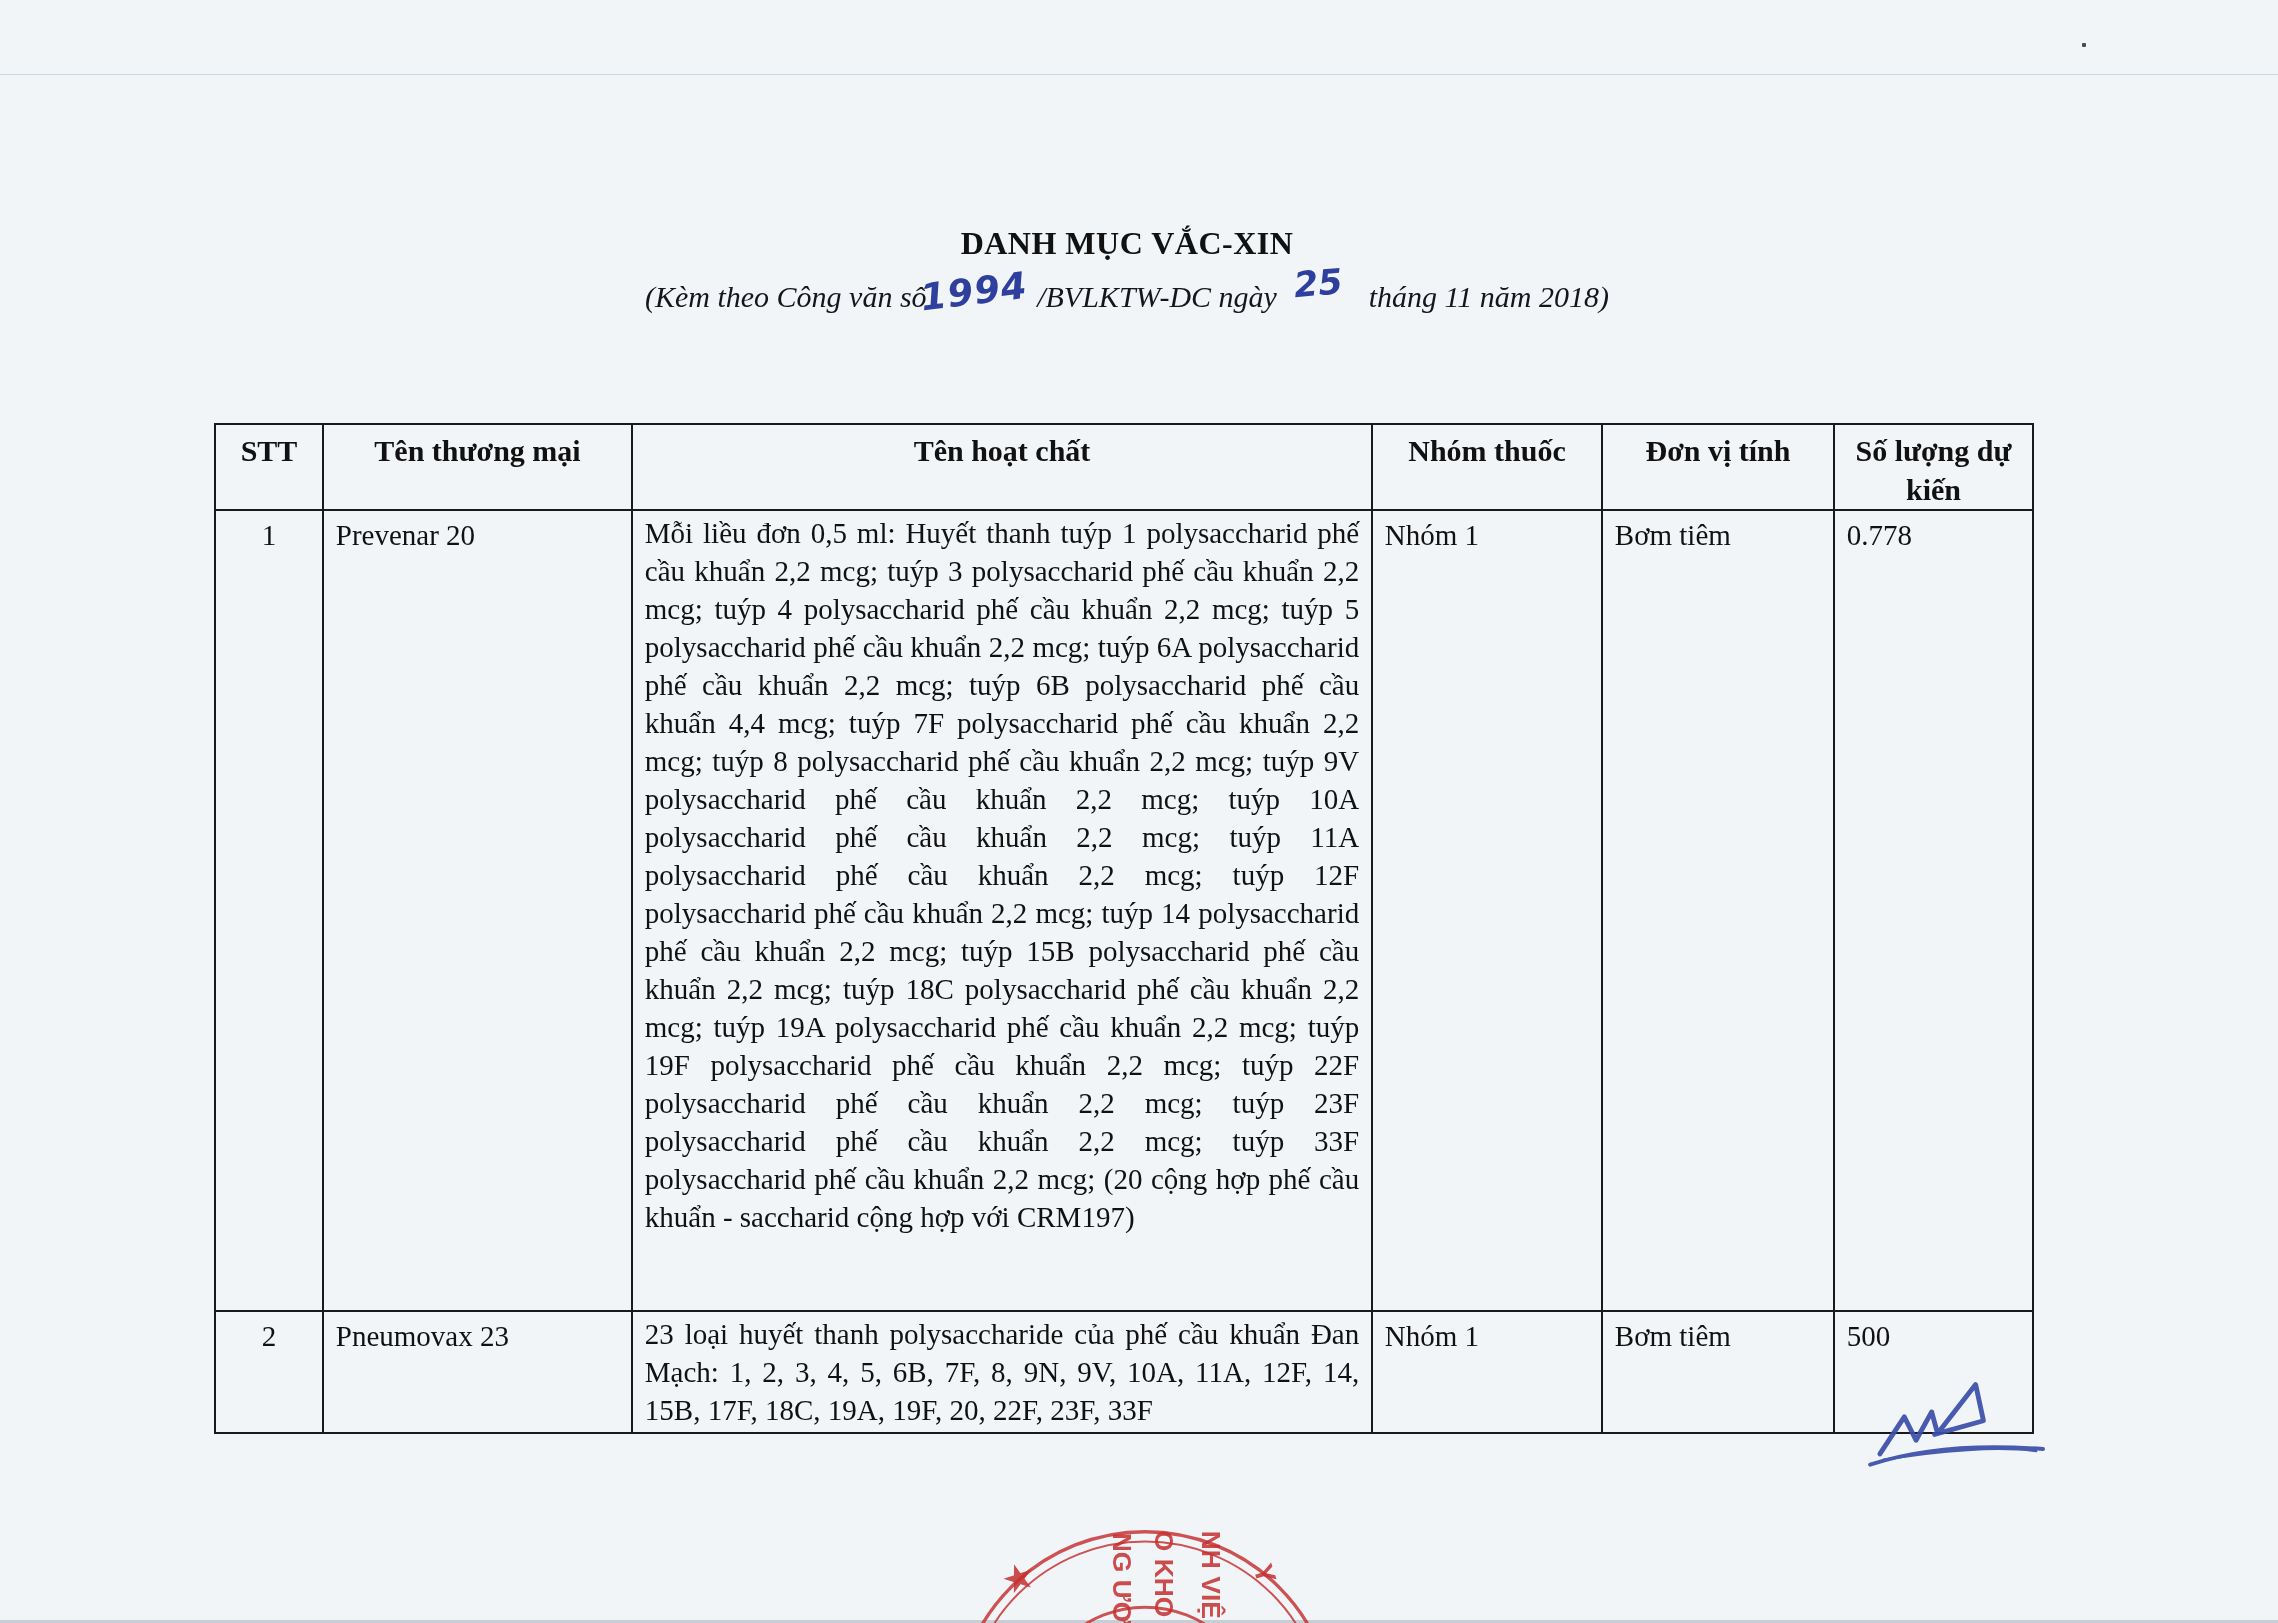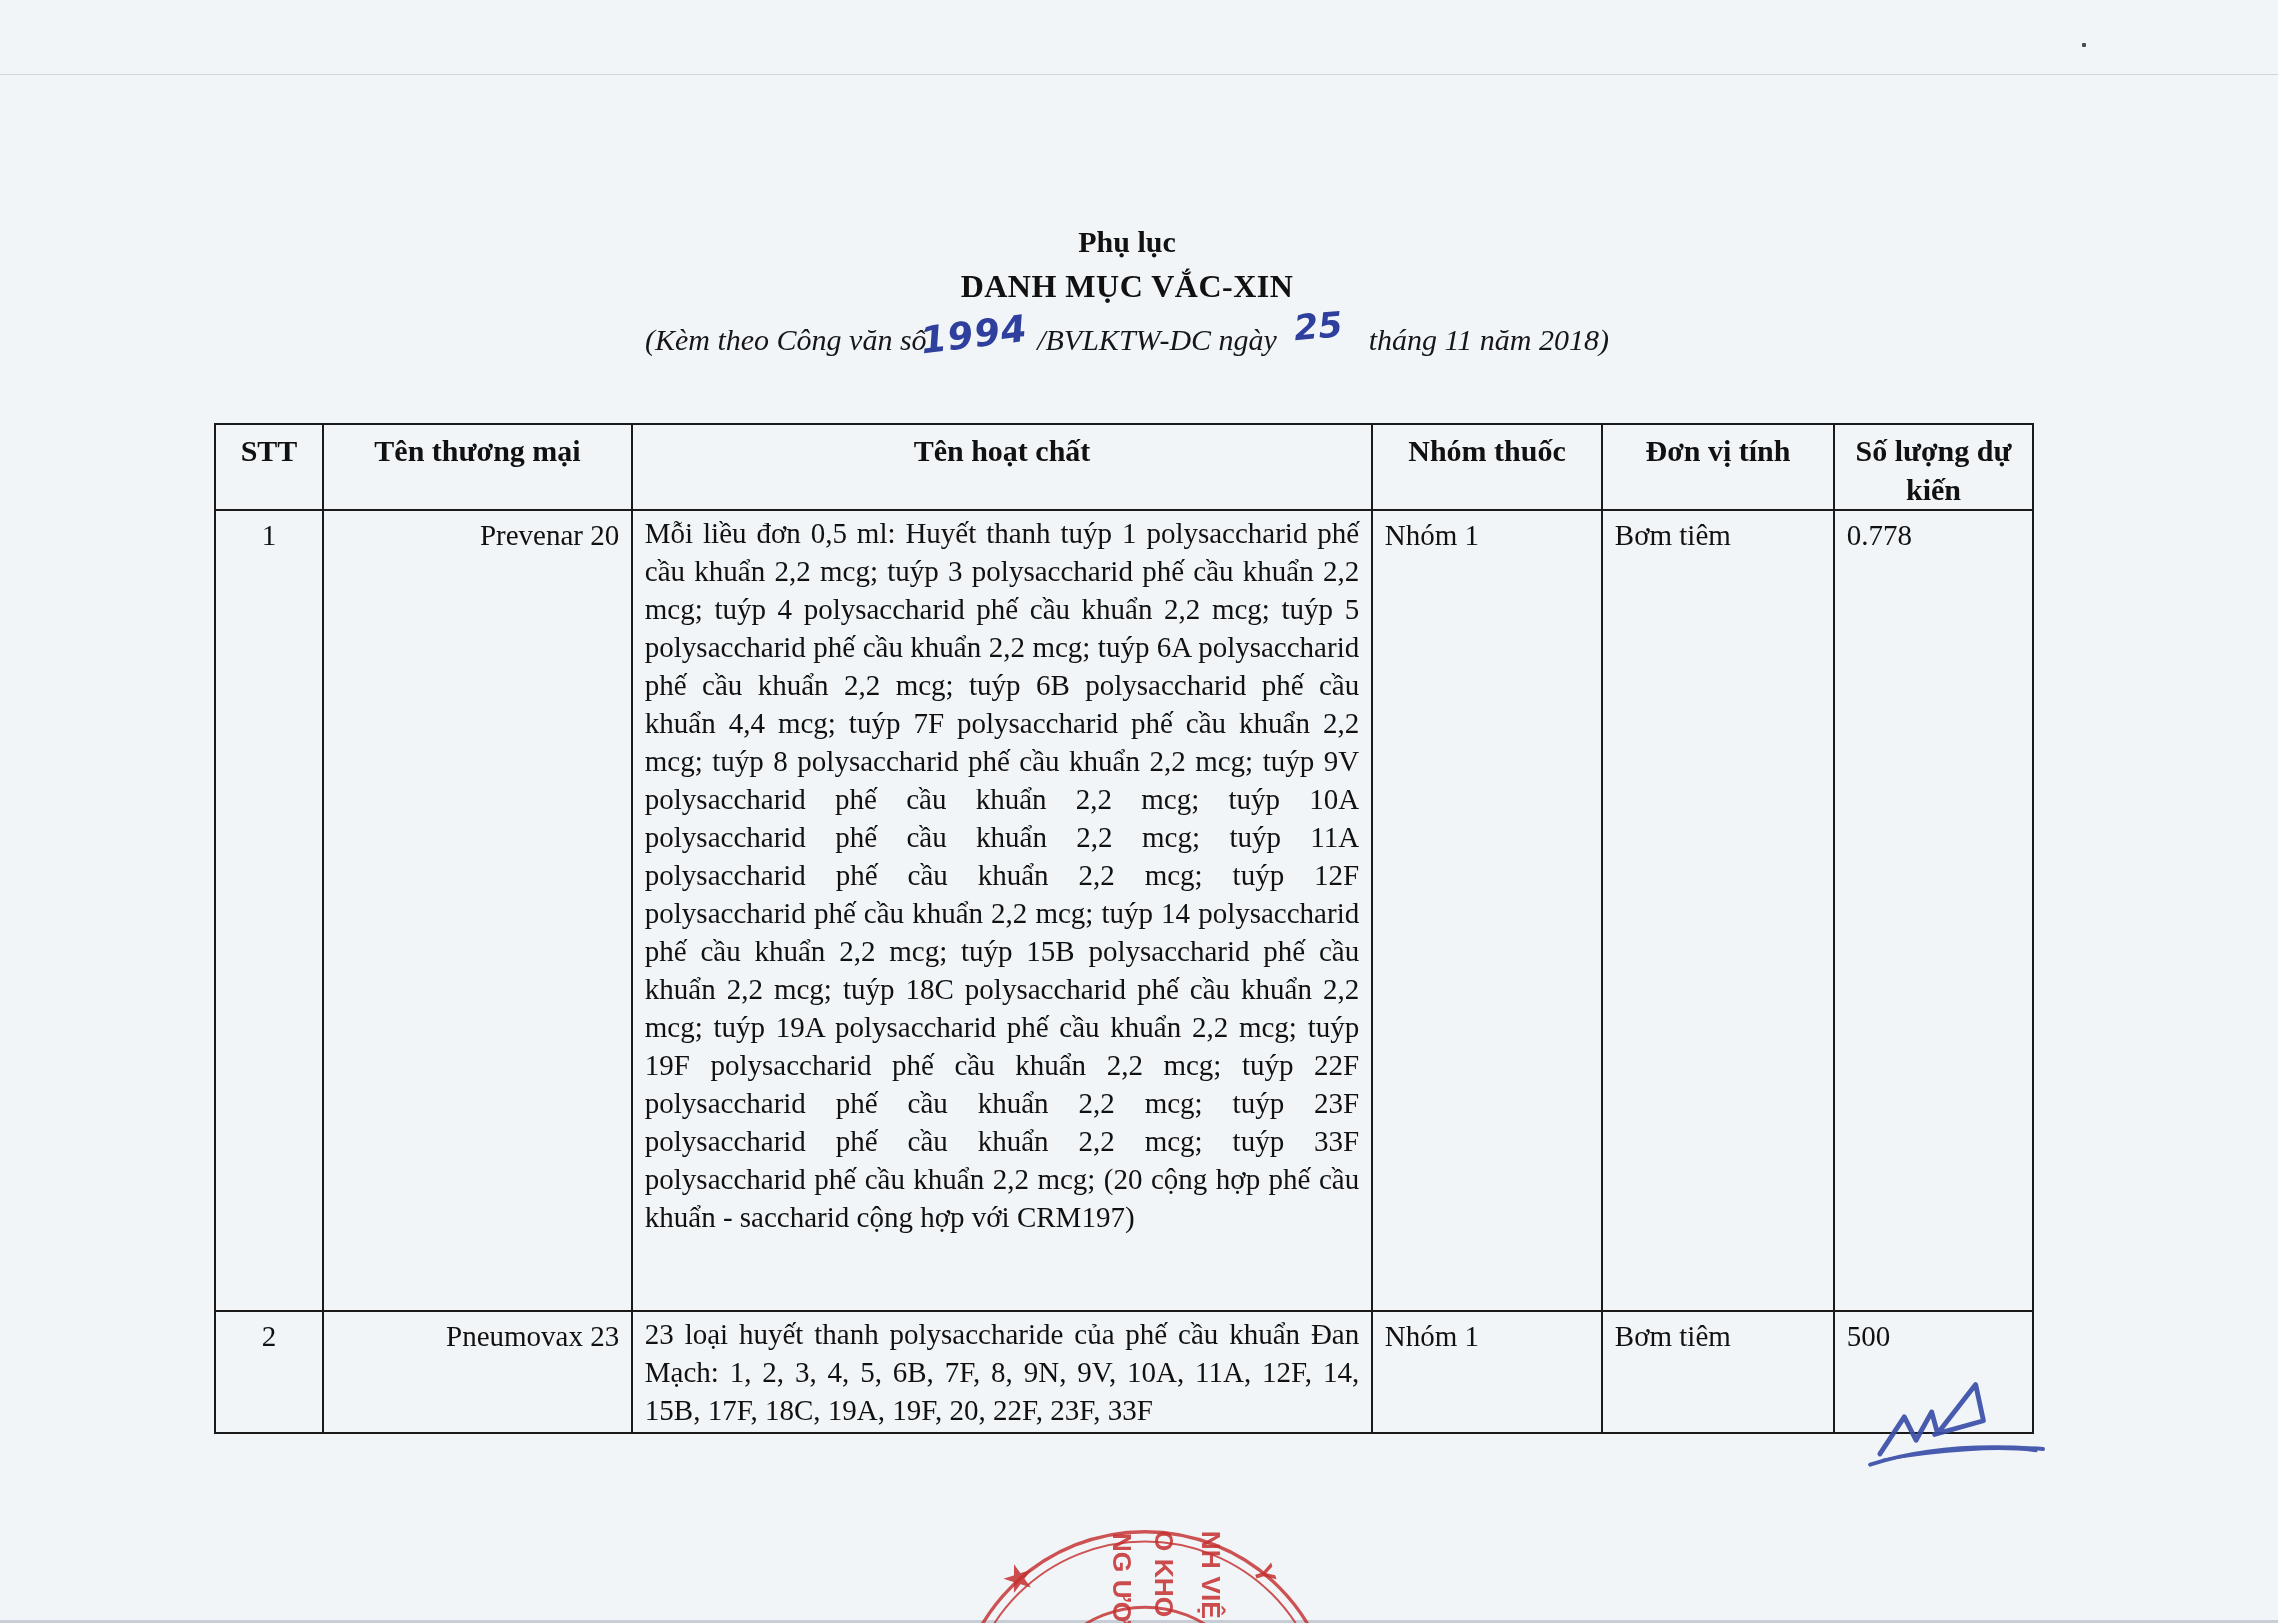--- a/index.html
+++ b/index.html
@@ -23,40 +23,39 @@
   .hw-day{font-size:35px;transform:rotate(-5deg) translateY(-11.8px);margin:0 25.5px 0 17.6px;}
 
   
   .table-wrap{position:absolute;left:214px;top:423px;}
   table{border-collapse:collapse;table-layout:fixed;width:1818px;background:transparent;}
   th,td{border:2.5px solid #1a1a1a;vertical-align:top;overflow:hidden;}
   th{font-size:30px;font-weight:bold;text-align:center;padding:5.9px 5.9px 0;line-height:39px;height:78px;}
   td{font-size:29px;line-height:38px;padding:2.9px 11.8px 3.9px;}
   td.c-stt{text-align:center;padding-top:4.9px;}
   td.c-center{text-align:left;padding-top:4.9px;margin-top:17px;}
-  td.c-name{text-align:right;padding-top:4.9px;}
+  td.c-name{text-align:left;padding-top:4.9px;}
   td.c-ingredient{text-align:justify;text-justify:inter-word;}
   tr.row-1 td{height:790px;}
 
   
   .sig-svg{position:absolute;left:1823px;top:1367px;}
 
   
   .stamp-svg{position:absolute;left:941px;top:1509px;}
   .stamp-text{font-family:"Liberation Sans", sans-serif;font-weight:bold;}
 </style>
 </head>
 <body>
 
 <div class="scan-line"></div>
 <div class="scan-edge"></div>
 <div class="speck"></div>
 
 <div class="heading">
-  <div class="h-appendix">Phụ lục</div>
   <div class="h-title">DANH MỤC VẮC-XIN</div>
   <div class="h-sub">
     <span>(Kèm theo Công văn số</span><span class="hw hw-number">1994</span>
     <span>/BVLKTW-DC ngày</span><span class="hw hw-day">25</span><span>tháng 11 năm 2018)</span>
   </div>
 </div>
 
 <div class="table-wrap">
   <table>
     <colgroup>

